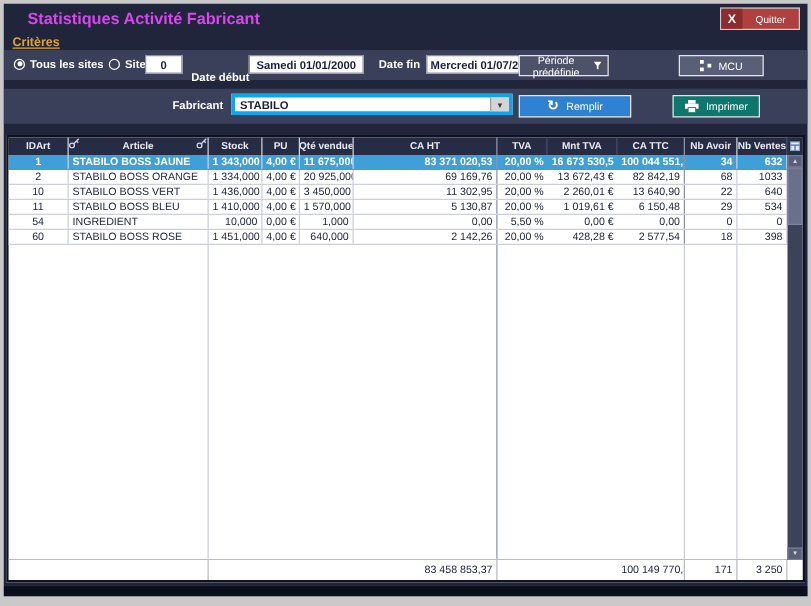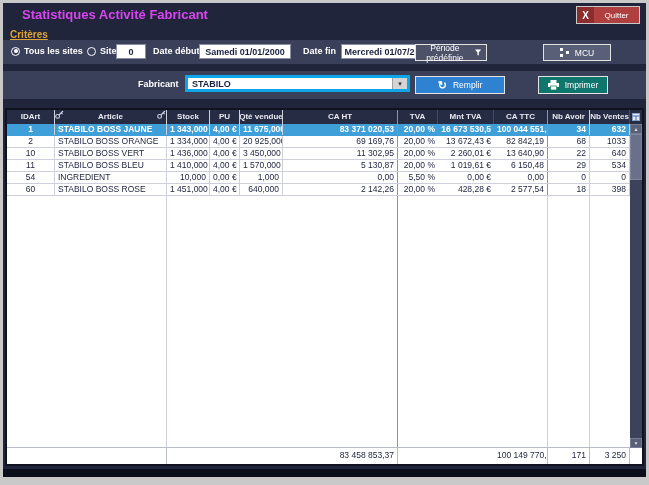--- a/index.html
+++ b/index.html
@@ -87,21 +87,21 @@
     <div class="band band1">
       <span class="radio" style="left:8px;top:6px;">
         <span class="rb checked"></span>
         <span>Tous les sites</span>
       </span>
       <span class="radio" style="left:84px;top:6px;">
         <span class="rb"></span>
         <span>Site</span>
       </span>
       <input class="field center" style="left: 113px; top: 4px; width: 30px;" value="0">
-      <span class="lbl" style="left:150px;top:4px;">Date début</span>
+      <span class="lbl" style="left:150px;top:15px;">Date début</span>
       <input class="field center" style="left: 196px; top: 4px; width: 92px;" value="Samedi 01/01/2000">
       <span class="lbl" style="left:300px;top:4px;">Date fin</span>
       <input class="field center" style="left: 338px; top: 4px; width: 92px;" value="Mercredi 01/07/2020">
       <button class="btn btn-period">
         <span>Période prédéfinie</span>
         <svg width="9" height="9" viewBox="0 0 9 9">
           <path d="M0 0 L9 0 L5.5 4.5 L5.5 9 L3.5 8 L3.5 4.5 Z" fill="#ffffff"></path>
         </svg>
       </button>
       <button class="btn btn-mcu">

